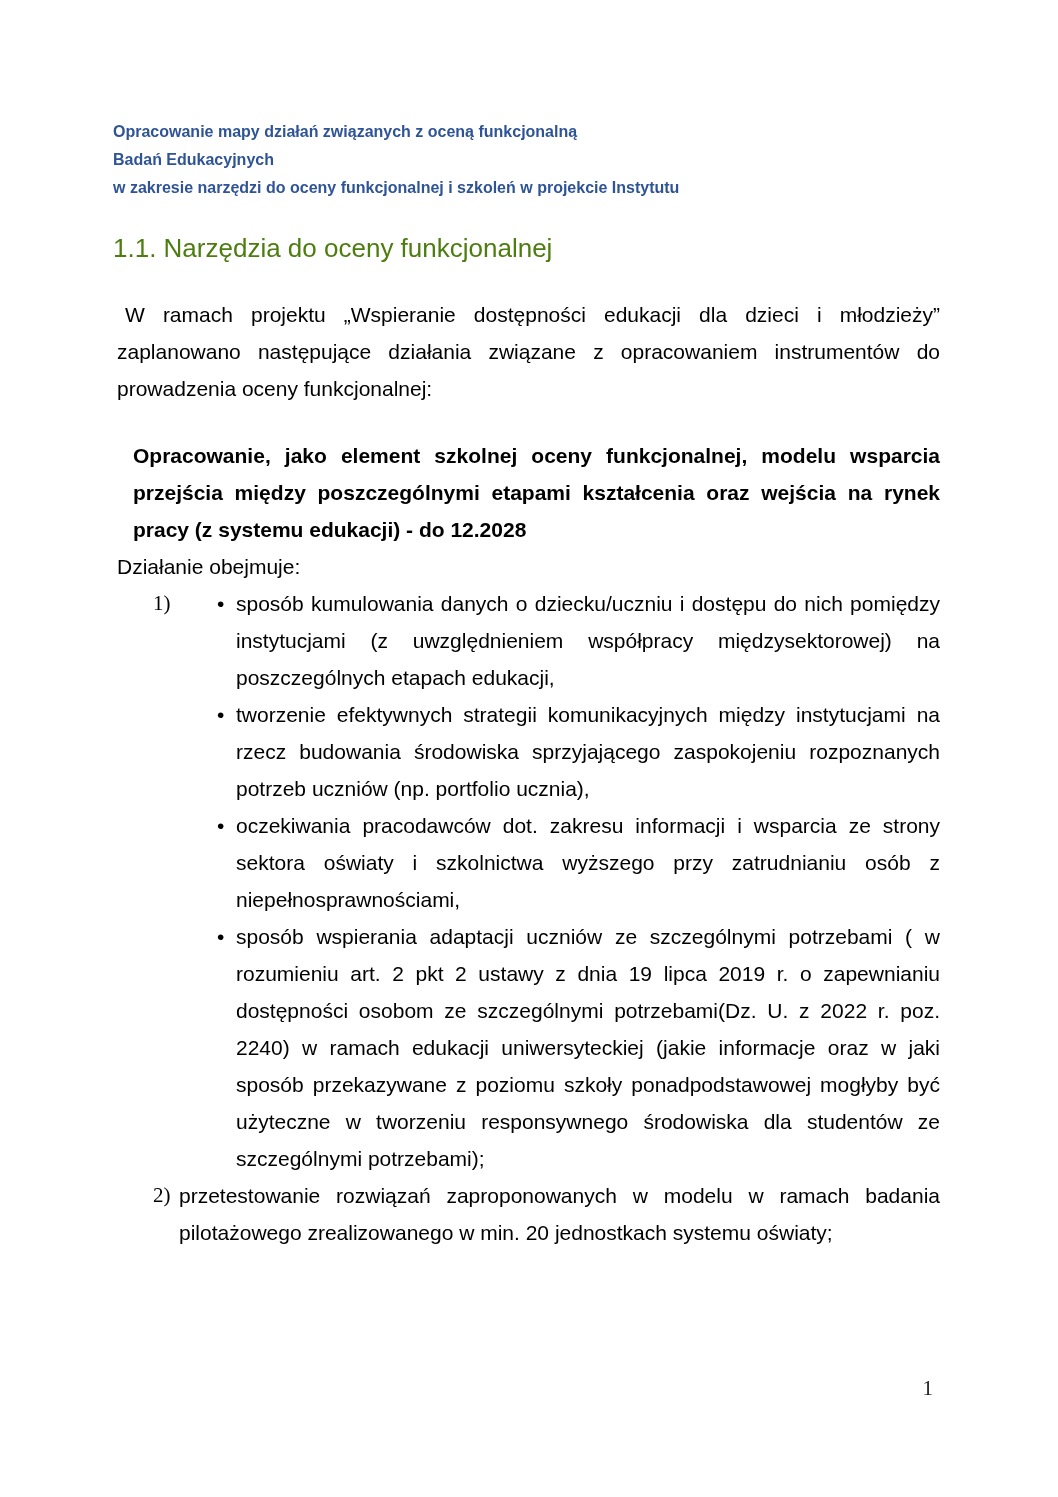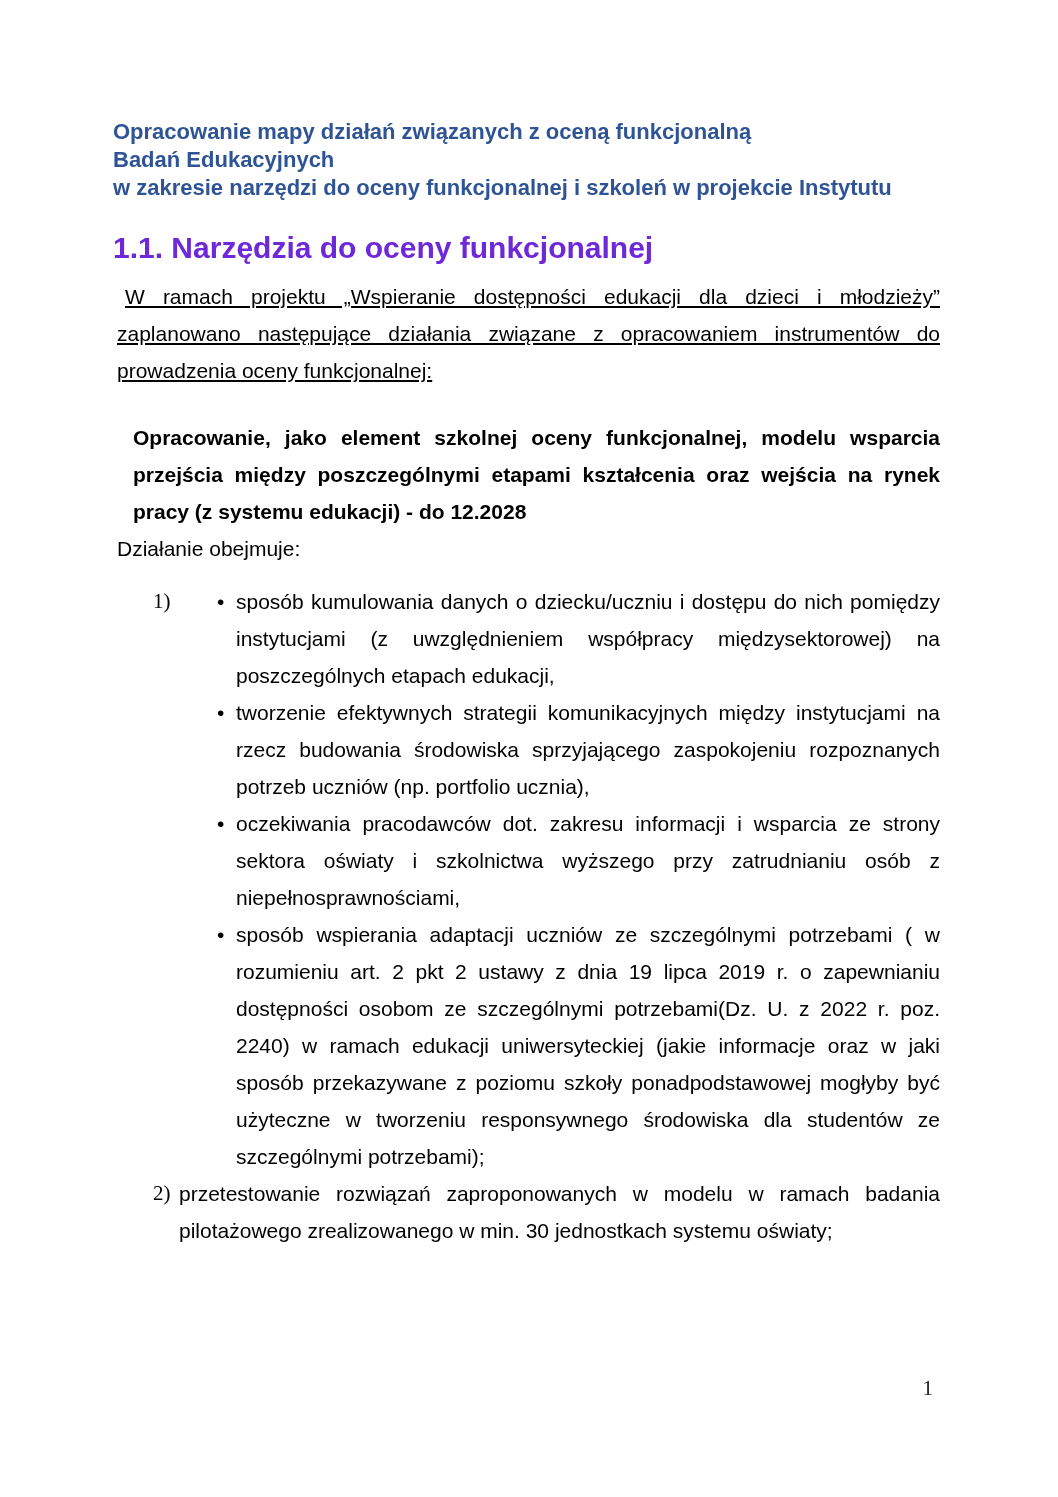--- a/index.html
+++ b/index.html
@@ -12,48 +12,47 @@
     width: 1058px;
     height: 1497px;
     background: #ffffff;
     box-sizing: border-box;
     padding: 118px 118px 0 113px;
     font-family: "Liberation Sans", sans-serif;
     color: #000000;
     overflow: hidden;
   }
   .doc-title {
-    font-size: 22px;
+    font-size: 16px;
     line-height: 28px;
     font-weight: bold;
     color: #2F5496;
   }
   .section-heading {
     margin: 30px 0 0 0;
-    font-size: 30px;
+    font-size: 26px;
     line-height: 32px;
-    font-weight: bold;
-    color: #6d28d9;
+    font-weight: normal;
+    color: #4d7c0f;
   }
   .body-text {
     font-size: 21px;
     line-height: 37px;
     text-align: justify;
   }
   .intro-para {
-    margin: 14px 0 0 4px;
+    margin: 32px 0 0 4px;
     text-indent: 8px;
-    text-decoration: underline;
   }
   .task-heading {
     margin: 30px 0 0 20px;
     font-weight: bold;
   }
   .action-label {
-    margin: 0 0 16px 4px;
+    margin: 0 0 0 4px;
   }
   .numbered-item {
     position: relative;
     margin: 0;
     padding-left: 66px;
   }
   .numbered-item .num-marker {
     position: absolute;
     left: 40px;
     top: 0;
@@ -121,18 +120,18 @@
     <span>oczekiwania pracodawców dot. zakresu informacji i wsparcia ze strony sektora oświaty i szkolnictwa wyższego przy zatrudnianiu osób z niepełnosprawnościami,</span>
   </div>
 
   <div class="body-text bullet-item">
     <span class="bullet-marker">•</span>
     <span>sposób wspierania adaptacji uczniów ze szczególnymi potrzebami ( w rozumieniu art. 2 pkt 2 ustawy z dnia 19 lipca 2019 r. o zapewnianiu dostępności osobom ze szczególnymi potrzebami(Dz. U. z 2022 r. poz. 2240) w ramach edukacji uniwersyteckiej (jakie informacje oraz w jaki sposób przekazywane z poziomu szkoły ponadpodstawowej mogłyby być użyteczne w tworzeniu responsywnego środowiska dla studentów ze szczególnymi potrzebami);</span>
   </div>
 
   <div class="body-text numbered-item">
     <span class="num-marker">2)</span>
-    <span>przetestowanie rozwiązań zaproponowanych w modelu w ramach badania pilotażowego zrealizowanego w min. 30 jednostkach systemu oświaty;</span>
+    <span>przetestowanie rozwiązań zaproponowanych w modelu w ramach badania pilotażowego zrealizowanego w min. 20 jednostkach systemu oświaty;</span>
   </div>
 
   <div class="page-number">1</div>
 
 </div>
 
 </body></html>

